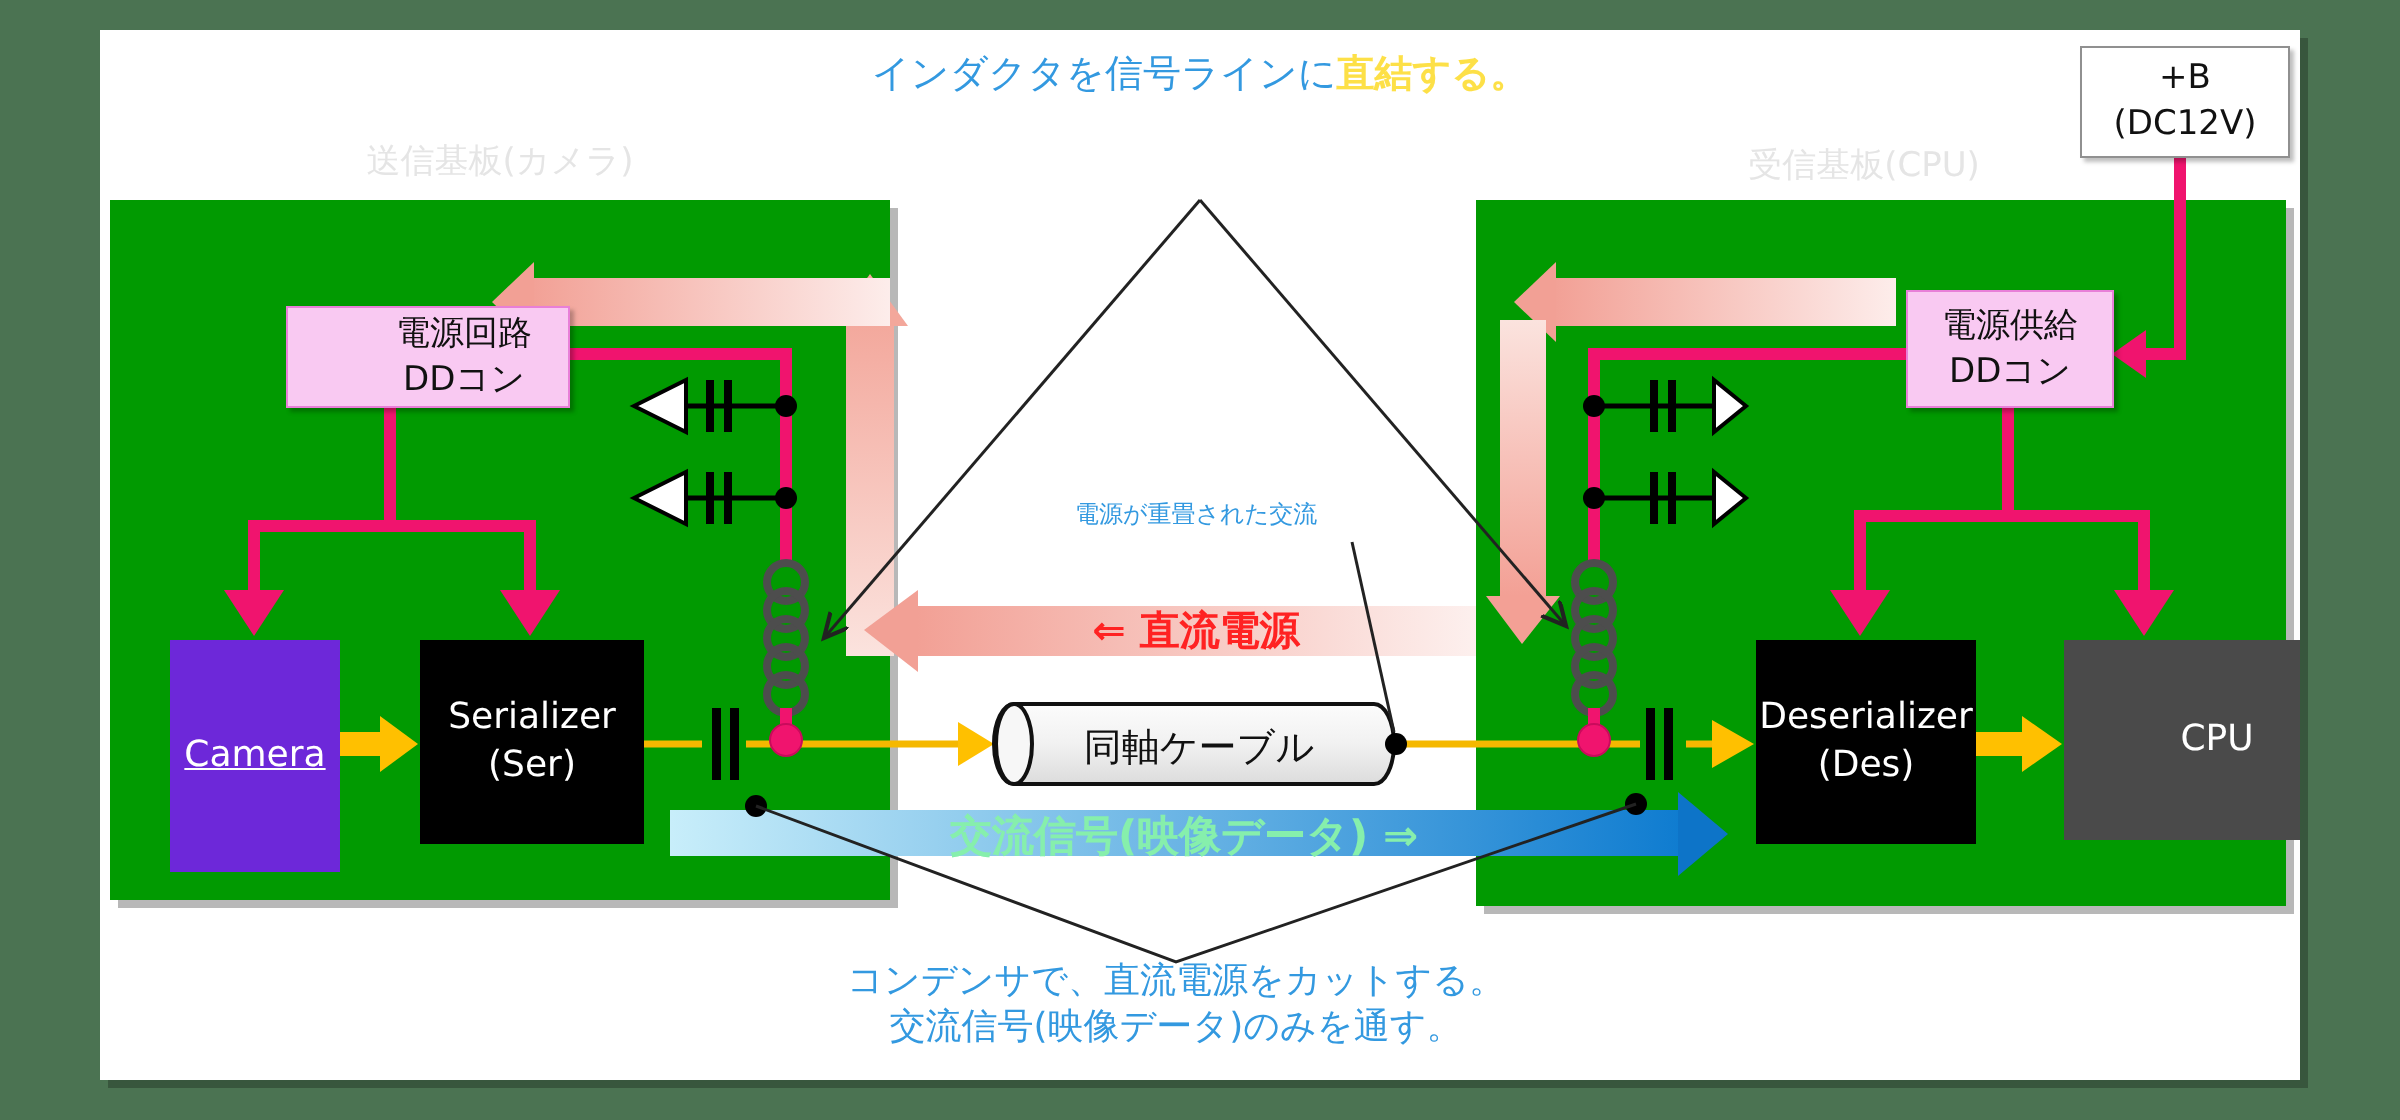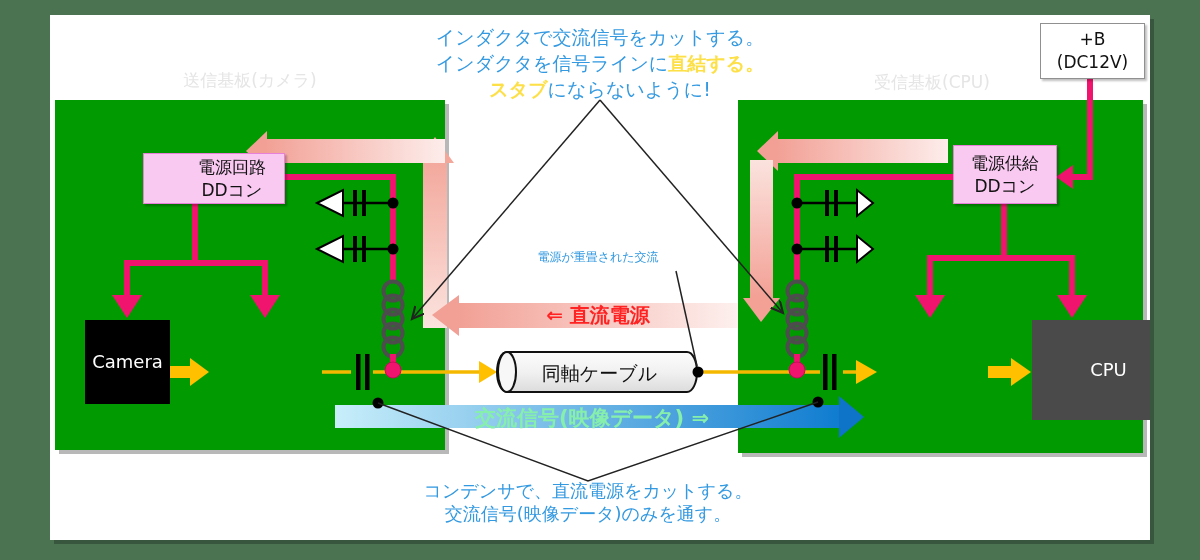--- a/index.html
+++ b/index.html
@@ -209,48 +209,54 @@
 
   <g stroke="#222" stroke-width="1.5" fill="none">
     <path d="M600,100 L412,319" marker-end="url(#mthin)"></path>
     <path d="M600,100 L783,313" marker-end="url(#mthin)"></path>
     <path d="M676,271 L697,366"></path>
     <path d="M378,403 L588,481 L818,402"></path>
   </g>
 </svg>
 
 <div class="txt annot center" style="left:380px;top:24px;width:440px;">
-  <div><span class="blue">インダクタで交流信号をカットする。</span></div>
   <div><span class="blue">インダクタを信号ラインに</span><span class="accent">直結する。</span></div>
-  <div><span class="accent">スタブ</span><span class="blue">にならないように!</span></div>
 </div>
 
 <div class="txt board-label center" style="left:150px;top:69px;width:200px;">送信基板(カメラ)</div>
 <div class="txt board-label center" style="left:832px;top:71px;width:200px;">受信基板(CPU)</div>
 
 <div class="pb-box" style="left:1040px;top:23px;width:103px;height:54px;">
   <div>+B</div>
   <div>(DC12V)</div>
 </div>
 
 <div class="dd-box" style="left:143px;top:153px;width:104px;height:49px;padding-left:36px;">
   <div>電源回路</div>
   <div>DDコン</div>
 </div>
 
 <div class="dd-box" style="left:953px;top:145px;width:102px;height:57px;">
   <div>電源供給</div>
   <div>DDコン</div>
 </div>
 
-<div class="comp-box" style="left:85px;top:320px;width:85px;height:84px;background:#000000;">
+<div class="comp-box" style="left:85px;top:320px;width:85px;height:116px;background:#6d28d9;text-decoration:underline;">
   <div>Camera</div>
 </div>
 
-
+<div class="comp-box" style="left:210px;top:320px;width:112px;height:102px;background:#000;">
+  <div>Serializer</div>
+  <div>(Ser)</div>
+</div>
+
+<div class="comp-box" style="left:878px;top:320px;width:110px;height:102px;background:#000;">
+  <div>Deserializer</div>
+  <div>(Des)</div>
+</div>
 
 <div class="comp-box" style="left:1032px;top:320px;width:83px;height:100px;background:#4A4A4A;padding-left:35px;">
   <div>CPU</div>
 </div>
 
 <div class="txt center blue" style="left:458px;top:246px;width:280px;font-size:12px;line-height:22px;">
   <div>電源が重畳された交流</div>
 </div>
 
 <div class="txt center dc-label" style="left:448px;top:302px;width:300px;">⇐ 直流電源</div>

